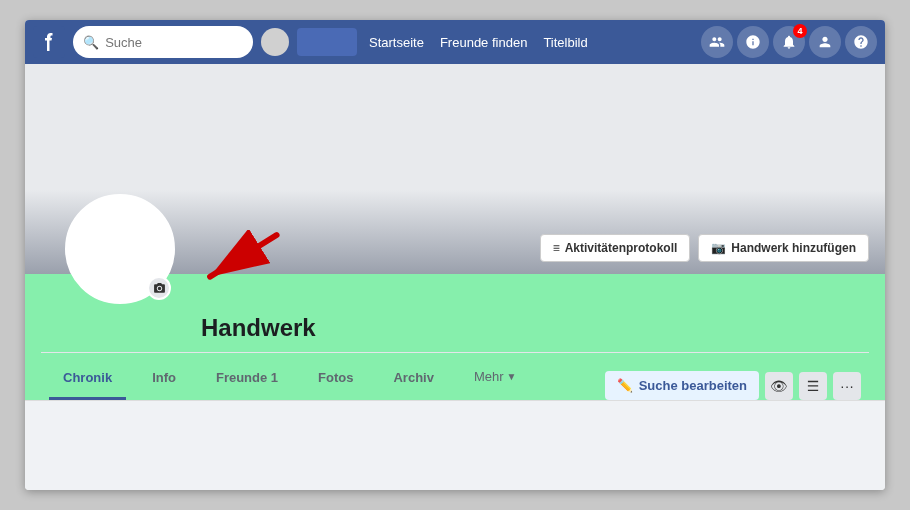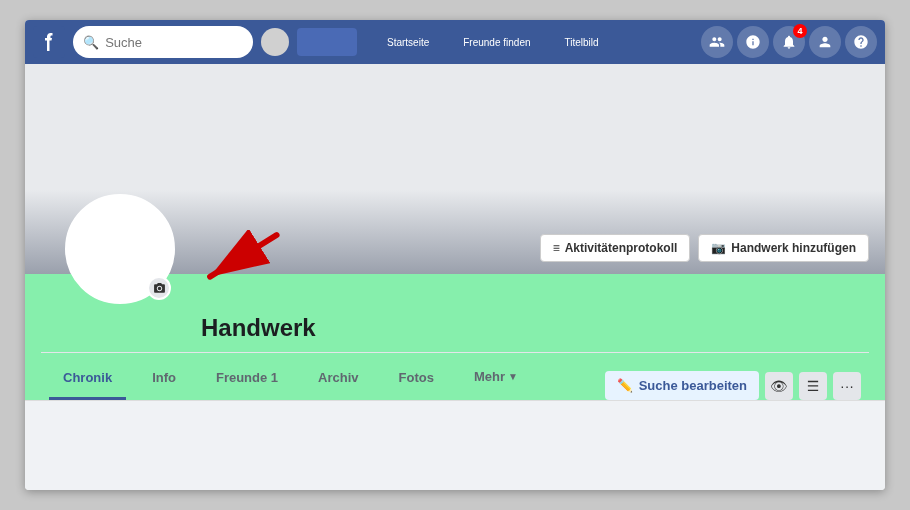--- a/index.html
+++ b/index.html
@@ -80,25 +80,24 @@
       flex-shrink: 0;
     }
     .nav-links {
       display: flex;
       align-items: center;
       gap: 16px;
       margin-left: 4px;
     }
     .nav-link {
       color: white;
-      font-size: 10px;
+      font-size: 13px;
       font-weight: 500;
       cursor: pointer;
       white-space: nowrap;
-      margin-left: 18px;
     }
     .nav-icons {
       display: flex;
       align-items: center;
       gap: 4px;
       margin-left: auto;
     }
     .nav-icon-btn {
       width: 32px;
       height: 32px;
@@ -239,21 +238,21 @@
     .tab-item.active {
       color: #3b5998;
       border-bottom: 3px solid #3b5998;
     }
     .tab-more {
       display: flex;
       align-items: center;
       gap: 3px;
       padding: 16px 14px;
       font-size: 13px;
-      font-weight: 700;
+      font-weight: 400;
       color: #606770;
       cursor: pointer;
     }
     .tab-actions {
       margin-left: auto;
       display: flex;
       align-items: center;
       gap: 6px;
     }
     .tab-action-btn {
@@ -379,22 +378,22 @@
       </div>
 
       <div class="profile-info-section">
         <div class="profile-name-row">
           <span class="profile-name">Handwerk</span>
         </div>
         <div class="profile-tabs">
           <div class="tab-item active">Chronik</div>
           <div class="tab-item">Info</div>
           <div class="tab-item">Freunde 1</div>
+          <div class="tab-item">Fotos</div>
           <div class="tab-item">Archiv</div>
-          <div class="tab-item">Fotos</div>
           <div class="tab-more">
             <span>Mehr</span>
             <span style="font-size:10px;">▼</span>
           </div>
           <div class="tab-actions">
             <button class="tab-action-btn primary">
               <span>✏️</span>
               <span>Suche bearbeiten</span>
             </button>
             <div class="tab-action-icon">

